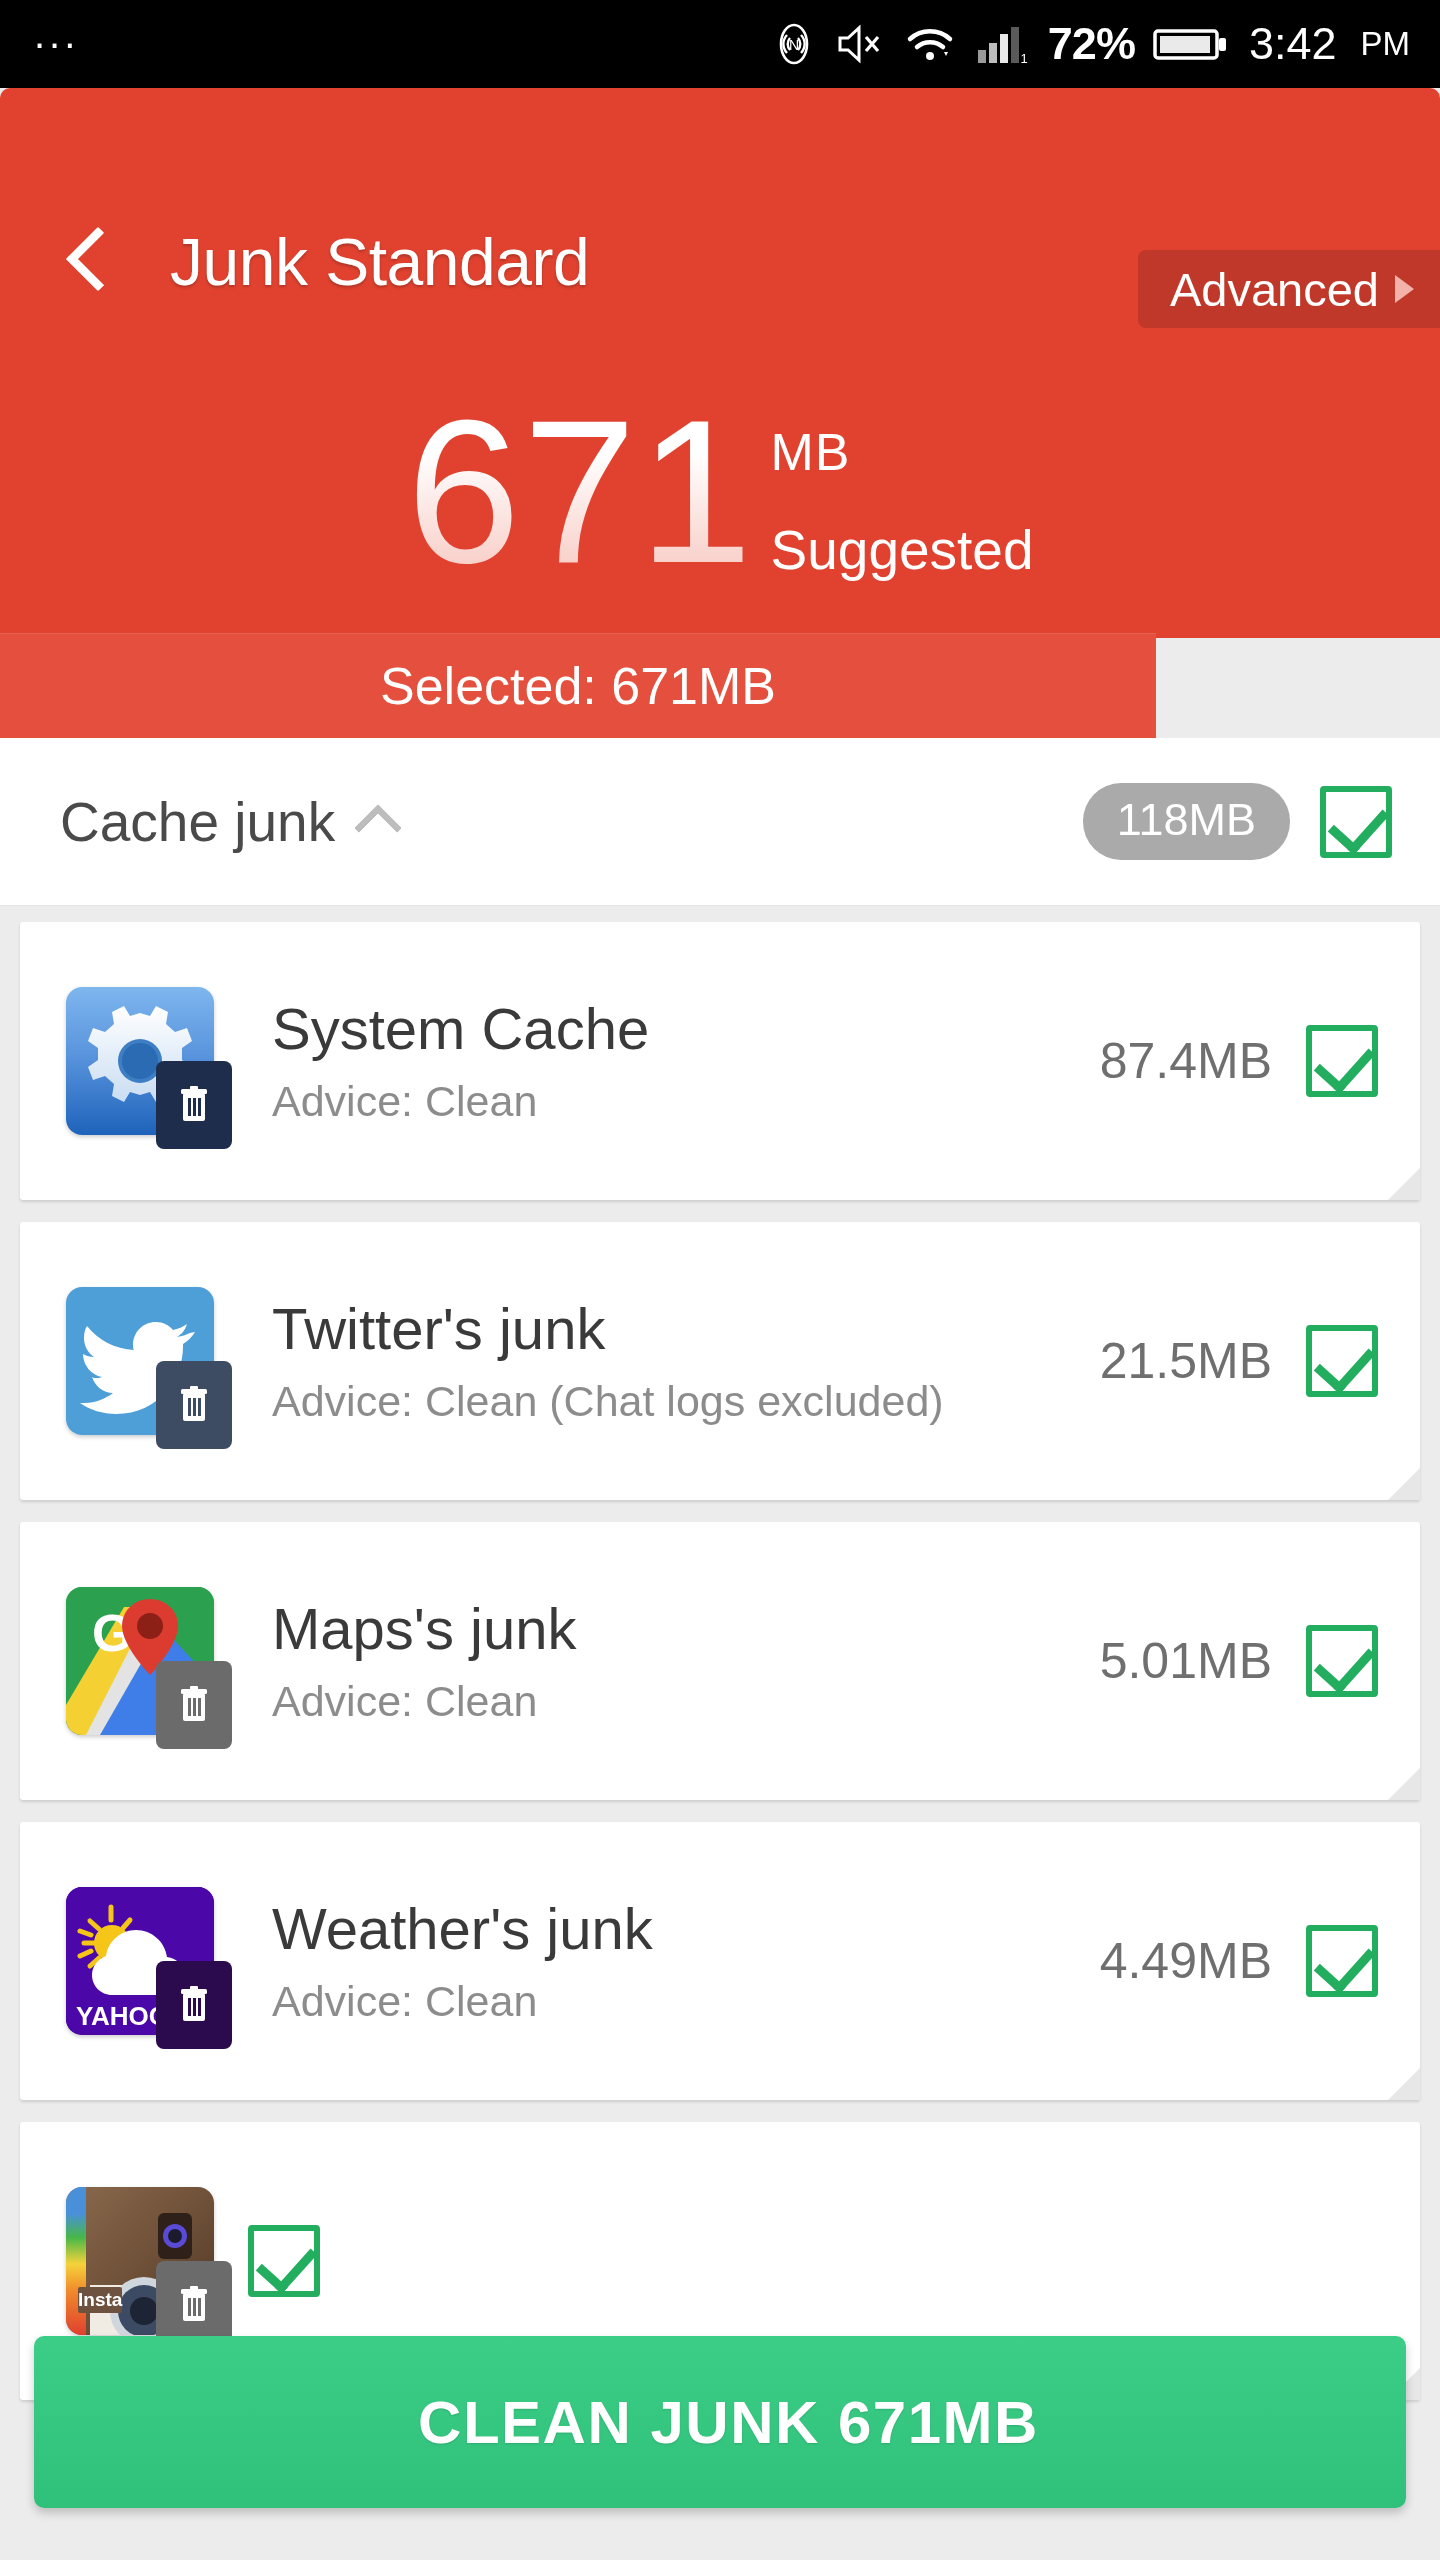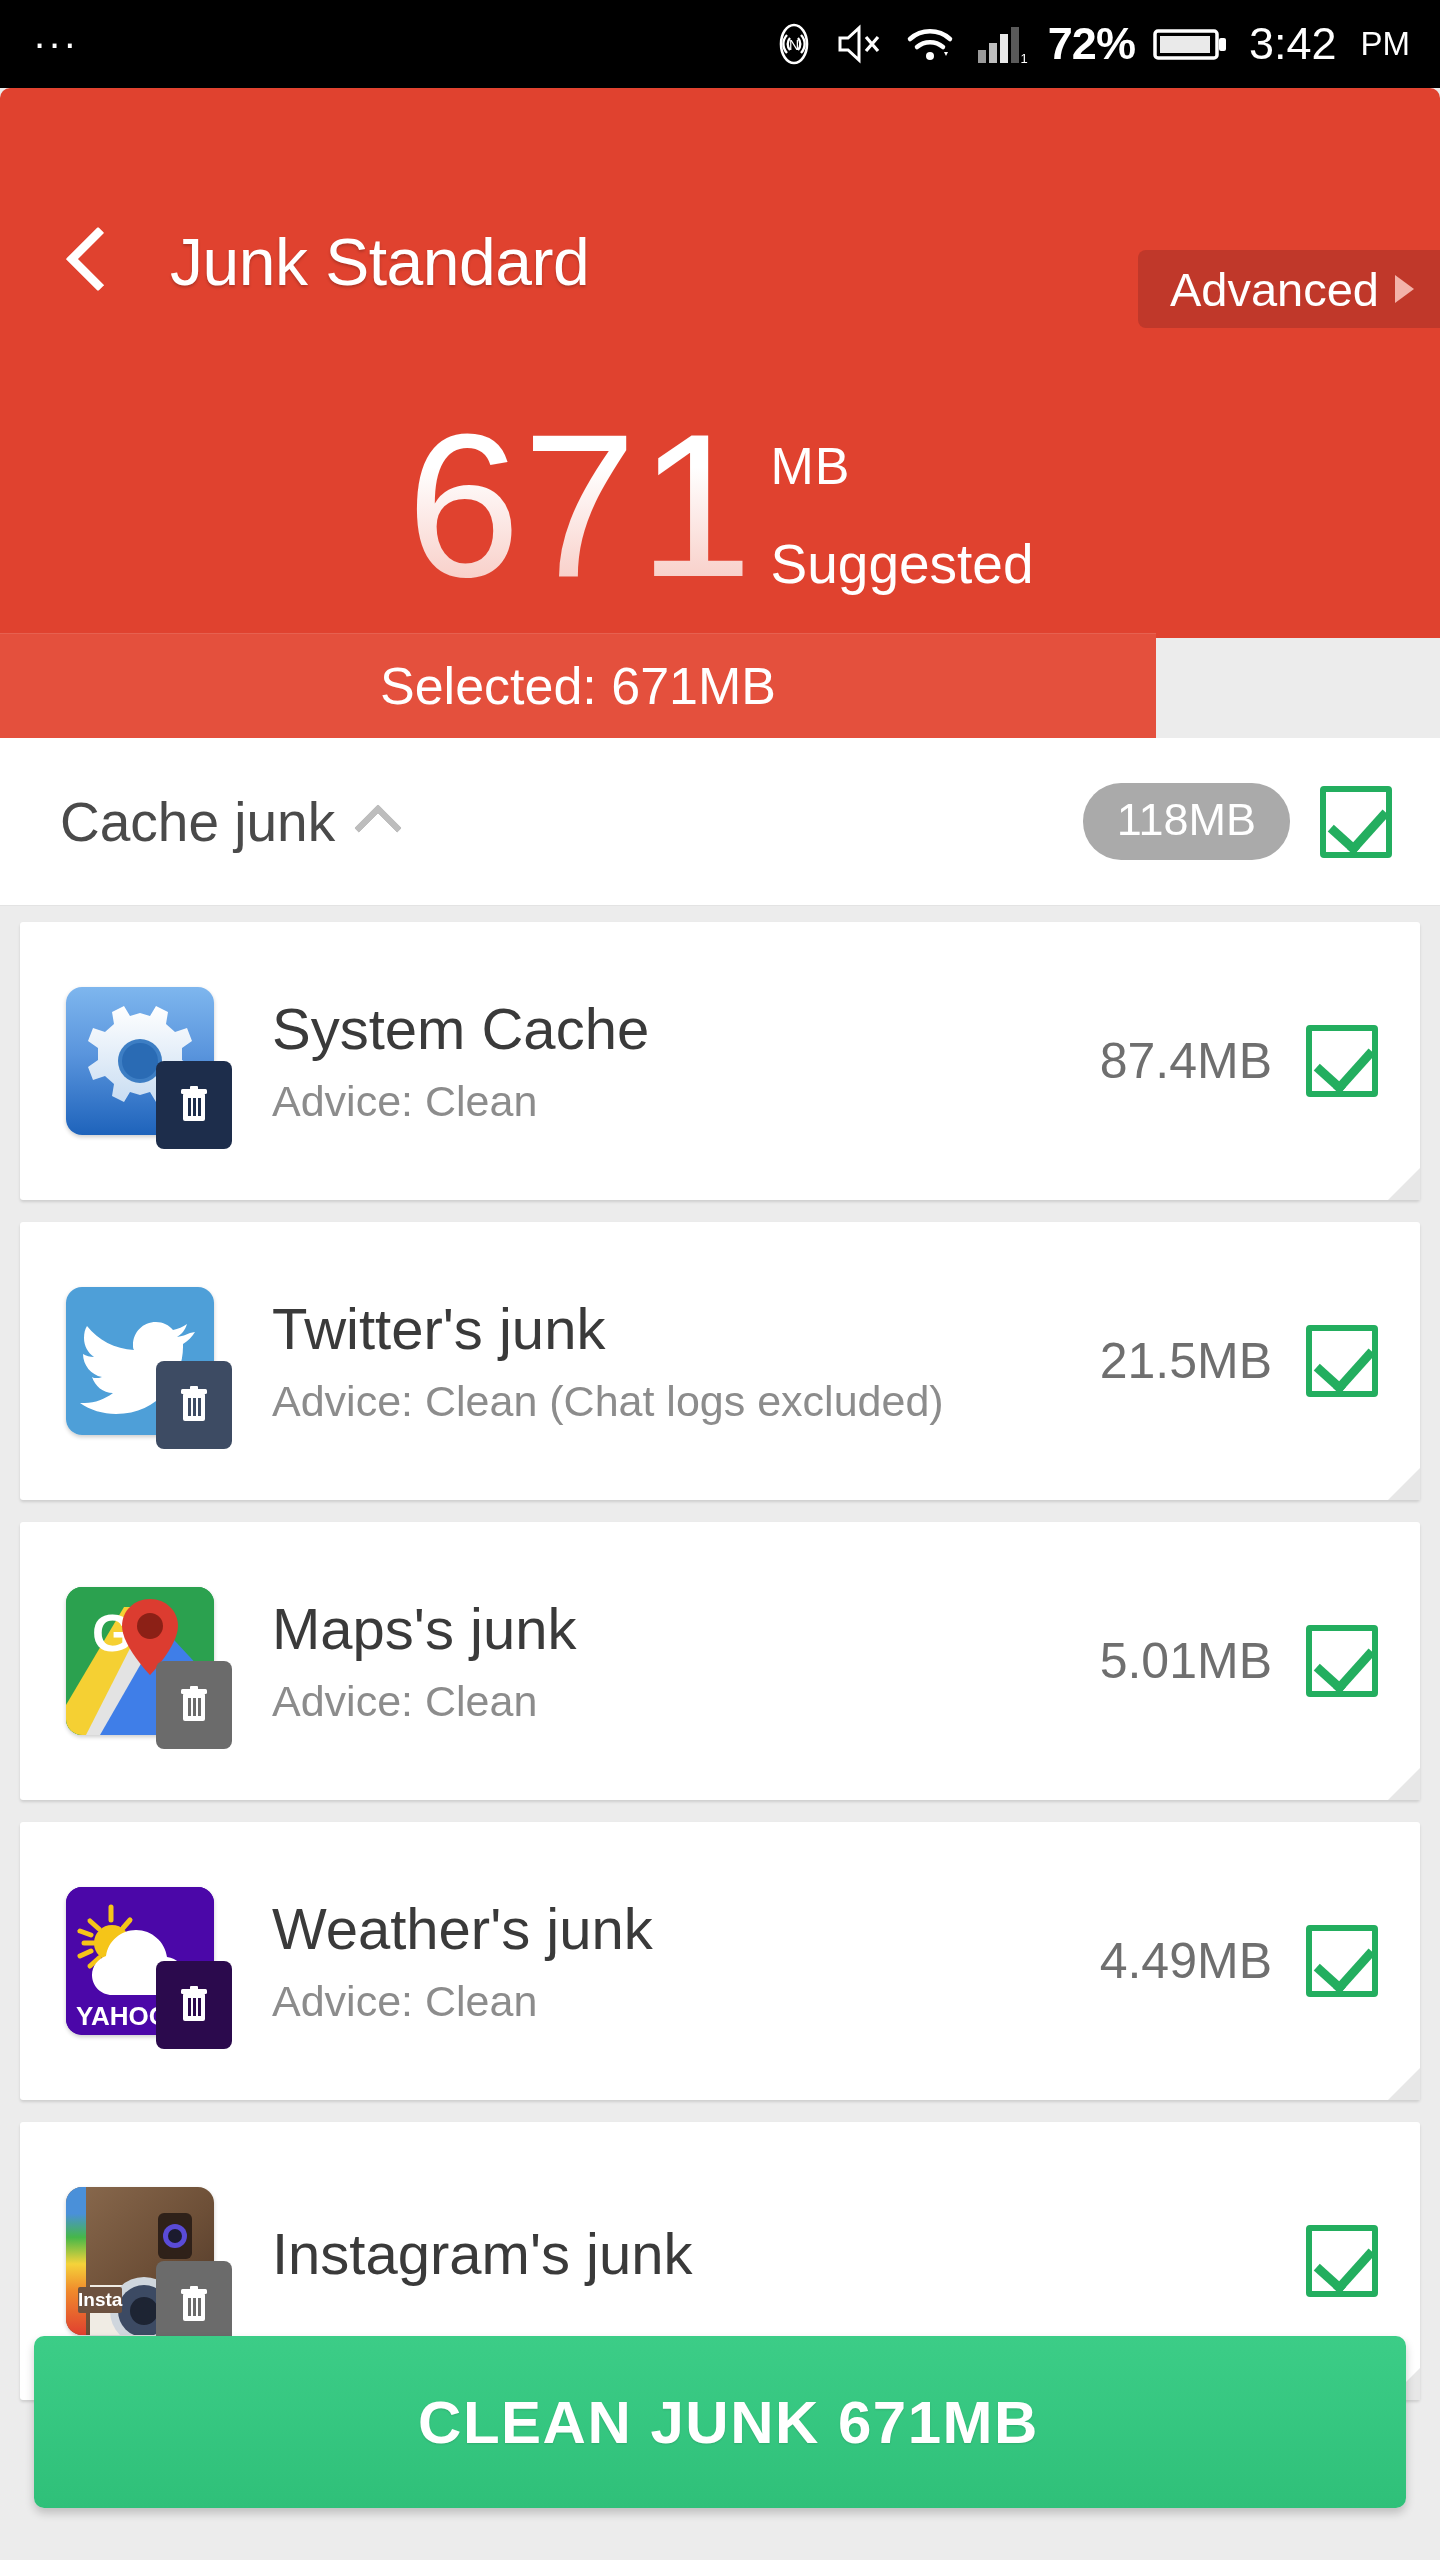--- a/index.html
+++ b/index.html
@@ -48,21 +48,21 @@
     display:flex; align-items:center; padding:0 26px 0 32px; gap:16px;
   }
   .advanced-label{ font-size:47px; color:#fff; font-weight:400; }
   .advanced-arrow{
     width:0;height:0;border-top:14px solid transparent;border-bottom:14px solid transparent;
     border-left:19px solid #f3b3aa;
   }
 
   
   .bignum-wrap{
-    position:absolute; top:322px; left:0; width:100%;
+    position:absolute; top:308px; left:0; width:100%;
     display:flex; justify-content:center; align-items:flex-start;
   }
   .bignum{
     font-size:205px; font-weight:300; line-height:0.93;
     letter-spacing:2px;
     background:linear-gradient(to bottom,#ffffff 8%,#ffffff 30%,#f8cdc6 92%);
     -webkit-background-clip:text; background-clip:text;
     color:transparent; -webkit-text-fill-color:transparent;
   }
   .bignum-units{ margin-left:16px; padding-top:26px; }
@@ -411,24 +411,20 @@
             <svg width="34" height="42" viewBox="0 0 34 42">
               <rect x="6" y="9" width="22" height="28" rx="2" fill="#fff"></rect>
               <rect x="4" y="5" width="26" height="5" rx="1.5" fill="#fff"></rect>
               <rect x="13" y="2" width="8" height="4" rx="1" fill="#fff"></rect>
               <rect x="11" y="14" width="3" height="18" fill="#6b6b6b"></rect>
               <rect x="16" y="14" width="3" height="18" fill="#6b6b6b"></rect>
               <rect x="21" y="14" width="3" height="18" fill="#6b6b6b"></rect>
             </svg>
           </span>
         </div>
-        <div class="card-text">
-          <div class="card-title">Instagram's junk</div>
-          <div class="card-sub"></div>
-        </div>
         <span class="card-size"></span>
         <span class="checkbox"></span>
         <span class="card-curl"></span>
       </div>
 
     </div>
   </div>
 
   <div class="clean-btn">
     <span class="clean-btn-label">CLEAN JUNK 671MB</span>

